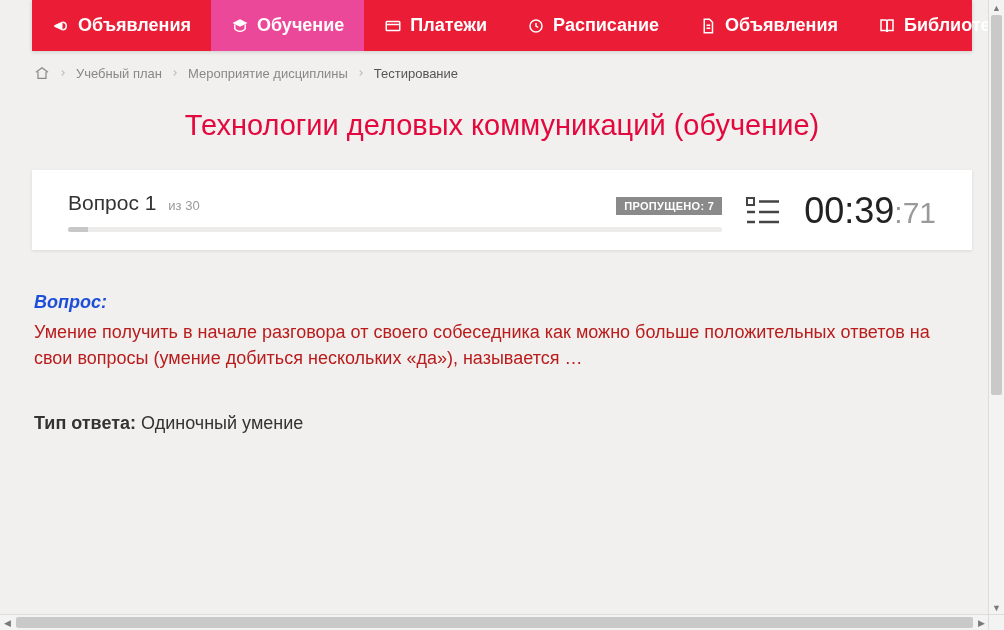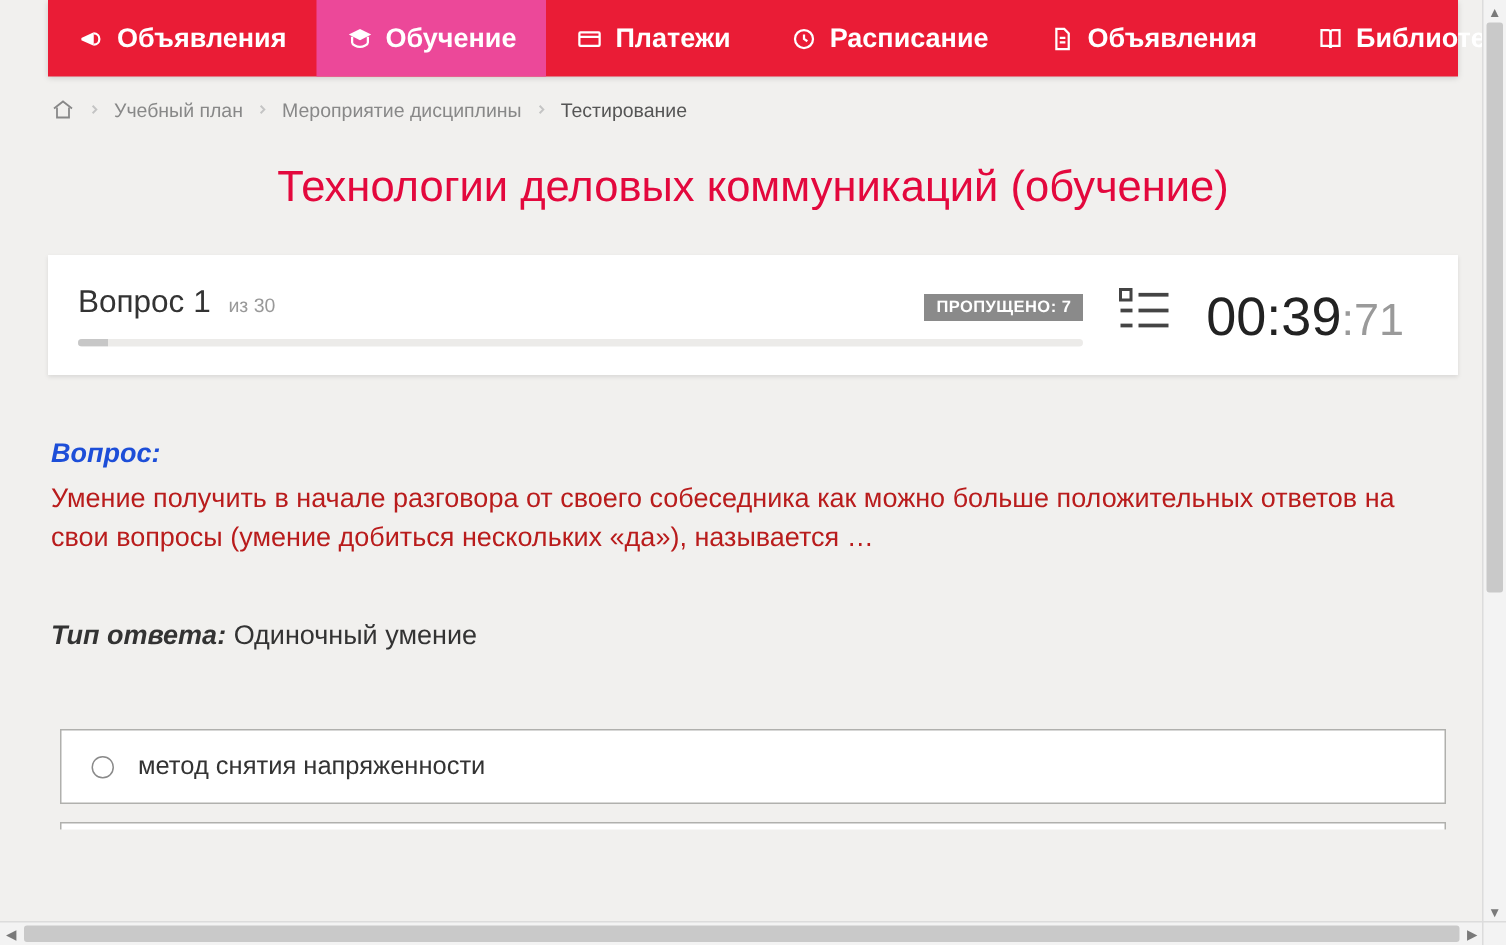--- a/index.html
+++ b/index.html
@@ -83,24 +83,24 @@
     text-align: center;
     font-size: 29px;
     font-weight: 400;
     color: #e3083d;
     margin: 18px 0 28px 0;
   }
 
   
   .status-panel {
     background: #ffffff;
-    padding: 20px 36px 18px 20px;
+    padding: 20px 36px 18px 36px;
     box-shadow: 0 1px 3px rgba(0,0,0,0.1);
     display: flex;
-    align-items: flex-start;
+    align-items: center;
     gap: 24px;
     margin-top: 24px;
   }
   .question-block {
     flex: 1 1 auto;
   }
   .question-line {
     display: flex;
     align-items: baseline;
     justify-content: space-between;
@@ -176,21 +176,20 @@
     line-height: 1.45;
     margin: 6px 0 42px 0;
   }
   .a-type-line {
     font-size: 18px;
     color: #333;
     margin-bottom: 52px;
   }
   .a-type-label {
     font-weight: 700;
-    font-style: italic;
   }
 
   
   .options {
     padding: 0 6px;
     display: flex;
     flex-direction: column;
     gap: 12px;
   }
   .option {
@@ -393,31 +392,20 @@
 
       <div class="q-body">
         <div class="q-caption">Вопрос:</div>
         <div class="q-text">Умение получить в начале разговора от своего собеседника как можно больше положительных ответов на свои вопросы (умение добиться нескольких «да»), называется …</div>
 
         <div class="a-type-line">
           <span class="a-type-label">Тип ответа:</span>
           <span>Одиночный умение</span>
         </div>
 
-        <div class="options">
-          <div class="option">
-            <span class="radio"></span>
-            <span>метод снятия напряженности</span>
-          </div>
-          <div class="option">
-            <span class="radio"></span>
-            <span>метод «зацепки»</span>
-          </div>
-
-        </div>
       </div>
 
     </div>
   </div>
 
   <div class="vscroll">
     <div class="sb-arrow">▲</div>
     <div class="sb-track-v">
         <div class="sb-thumb-v"></div>
       </div>

